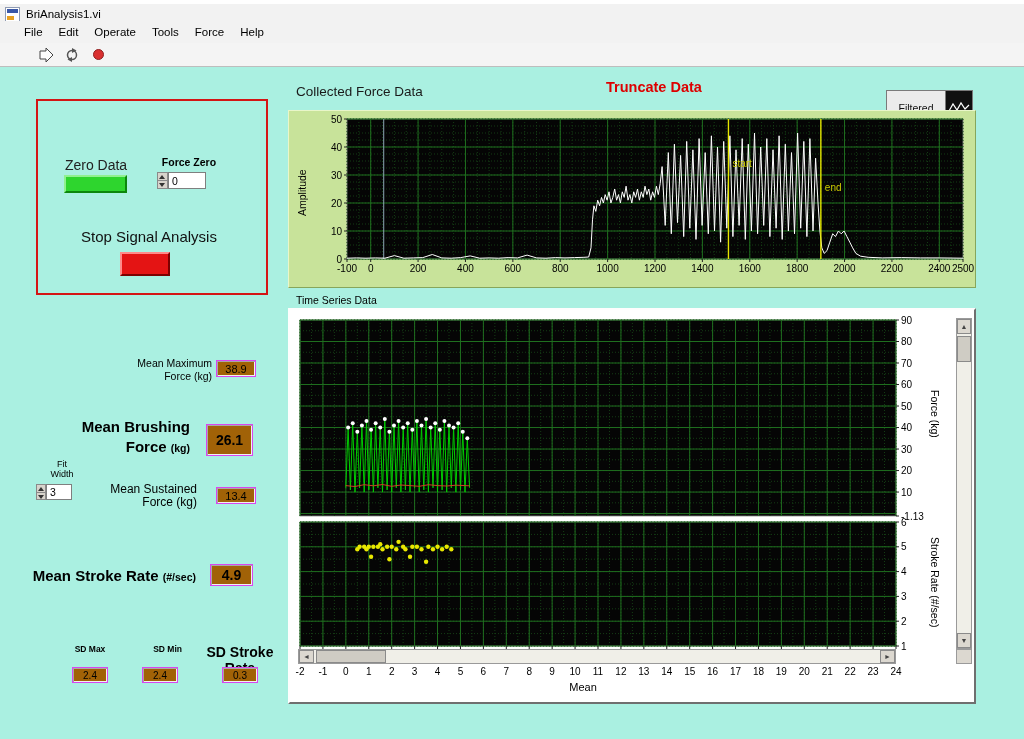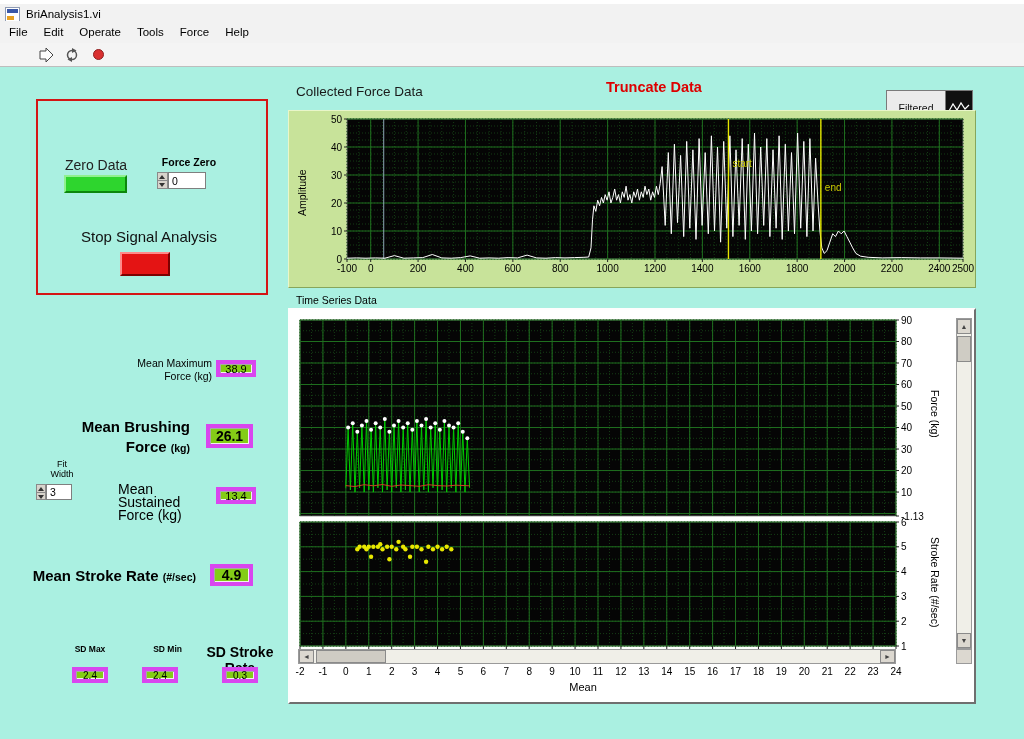--- a/index.html
+++ b/index.html
@@ -7,21 +7,21 @@
   body{position:relative;font-family:"Liberation Sans",sans-serif;background:#ffffff;color:#000}
 
   
   .titlebar{position:absolute;left:0;top:4px;width:1024px;height:21px;background:#f2f2f2;display:flex;align-items:center;border-bottom:1px solid #e3e3e3}
   .app-icon{width:15px;height:15px;margin:0 6px 0 5px;background:#fff;border:1px solid #8f9bb3;position:relative}
   .app-icon .ai-a{position:absolute;left:1px;top:1px;width:11px;height:4px;background:#3a57a6}
   .app-icon .ai-b{position:absolute;left:1px;bottom:1px;width:7px;height:4px;background:#e8a020}
   .title-text{font-size:11.5px;color:#000}
   .menubar{position:absolute;left:0;top:21px;width:1024px;height:22px;background:#f2f2f2;display:flex;align-items:center}
   .menu-item{font-size:11.5px;padding:3px 8px;color:#000;cursor:default}
-  .menu-item:first-child{margin-left:1px}
+  .menu-item:first-child{margin-left:16px}
   .toolbar{position:absolute;left:0;top:43px;width:1024px;height:24px;background:#f4f4f4;border-bottom:1px solid #bdbdbd;display:flex;align-items:center}
   .tb-btn{width:20px;height:18px;margin-left:6px;display:flex;align-items:center;justify-content:center}
   .tb-btn:first-child{margin-left:36px}
   .abort-dot{width:11px;height:11px;border-radius:50%;background:#d93030;border:1px solid #8f2020}
 
   
   .panel{position:absolute;left:0;top:67px;width:1024px;height:672px;background:#aaf0e1}
 
   .ctrl-box{position:absolute;left:36px;top:99px;width:232px;height:196px;border:2px solid #d41414}
 
@@ -30,21 +30,21 @@
   .btn-red{position:absolute;left:120px;top:252px;width:50px;height:24px;background:#e41414;border:2px solid;border-color:#ff8a8a #7d0000 #7d0000 #ff8a8a}
 
   .spin{position:absolute;display:flex;align-items:stretch}
   .spin-btns{display:flex;flex-direction:column;width:11px}
   .spin-up,.spin-down{flex:1;background:#d8d4cc;border:1px solid #8a8a8a;position:relative}
   .spin-up::after{content:"";position:absolute;left:1px;top:2px;border-left:3px solid transparent;border-right:3px solid transparent;border-bottom:4px solid #333}
   .spin-down{border-top:none}
   .spin-down::after{content:"";position:absolute;left:1px;top:2px;border-left:3px solid transparent;border-right:3px solid transparent;border-top:4px solid #333}
   .spin-field{background:#fff;border:1px solid #7f7f7f;font-size:10.5px;padding:0 3px;font-family:"Liberation Sans",sans-serif;color:#000}
 
-  .valbox{position:absolute;background:#84cc16;border:4px solid #d946ef;box-shadow:inset 1px 1px 0 #a8a8a8, inset -1px -1px 0 #f2f2f2;display:flex;align-items:center;justify-content:center;color:#000}
+  .valbox{position:absolute;background:#a16207;border:1px solid #d946ef;box-shadow:inset 1px 1px 0 #a8a8a8, inset -1px -1px 0 #f2f2f2;display:flex;align-items:center;justify-content:center;color:#000}
 
   .g1-frame{position:absolute;left:288px;top:110px;width:688px;height:178px;background:#c8e39a;border:1px solid;border-color:#e9f6c9 #86a65c #86a65c #e9f6c9}
   .legend{position:absolute;left:886px;top:90px;height:35px;display:flex}
   .legend-label{width:60px;background:#ebebeb;border:1px solid #7a7a7a;font-size:10.5px;display:flex;align-items:center;justify-content:center;color:#111}
   .legend-swatch{width:27px;background:#101010;border:1px solid #7a7a7a;border-left:none;display:flex;align-items:center;justify-content:center}
 
   .ts-frame{position:absolute;left:288px;top:308px;width:688px;height:396px;background:#ffffff;border:2px solid;border-color:#fdfdfd #6f6f6f #6f6f6f #fdfdfd}
 
   .rot-up{position:absolute;transform:rotate(-90deg);transform-origin:0 0;white-space:nowrap;font-size:10.5px;color:#000}
   .rot-down{position:absolute;transform:rotate(90deg);transform-origin:0 0;white-space:nowrap;font-size:10.5px;color:#000}
@@ -120,35 +120,35 @@
 <div class="lbl" style="left:120px;top:357px;width:92px;text-align:right;font-size:10.5px;line-height:13px">
   <div>Mean Maximum</div>
   <div>Force (kg)</div>
 </div>
 <div class="valbox" style="left:216px;top:360px;width:40px;height:17px;font-size:11px">38.9</div>
 
 <div class="lbl" style="left:75px;top:417px;width:115px;text-align:right;font-size:15px;font-weight:bold;line-height:20px">
   <div>Mean Brushing</div>
   <div><span>Force</span> <span style="font-size:10.5px">(kg)</span></div>
 </div>
-<div class="valbox" style="left:206px;top:424px;width:47px;height:24px;font-size:14px;font-weight:bold">26.1</div>
+<div class="valbox" style="left:206px;top:424px;width:47px;height:32px;font-size:14px;font-weight:bold">26.1</div>
 
 <div class="lbl" style="left:44px;top:459px;width:36px;text-align:center;font-size:9px;line-height:10px">
   <div>Fit</div>
   <div>Width</div>
 </div>
 <div class="spin" style="left:36px;top:484px;height:16px">
   <div class="spin-btns" style="width:10px">
     <div class="spin-up"></div>
     <div class="spin-down"></div>
   </div>
   <input class="spin-field" style="width: 26px;" readonly="" value="3">
 </div>
 
-<div class="lbl" style="left:118px;top:483px;width:92px;text-align:left;font-size:14px;line-height:13px">
+<div class="lbl" style="left:105px;top:483px;width:92px;text-align:right;font-size:12px;line-height:13px">
   <div>Mean Sustained</div>
   <div>Force (kg)</div>
 </div>
 <div class="valbox" style="left:216px;top:487px;width:40px;height:17px;font-size:11px">13.4</div>
 
 <div class="lbl" style="left:28px;top:567px;width:168px;text-align:right;font-size:15px;font-weight:bold">
   <span>Mean Stroke Rate</span> <span style="font-size:10.5px">(#/sec)</span>
 </div>
 <div class="valbox" style="left:210px;top:564px;width:43px;height:22px;font-size:14px;font-weight:bold">4.9</div>
 

